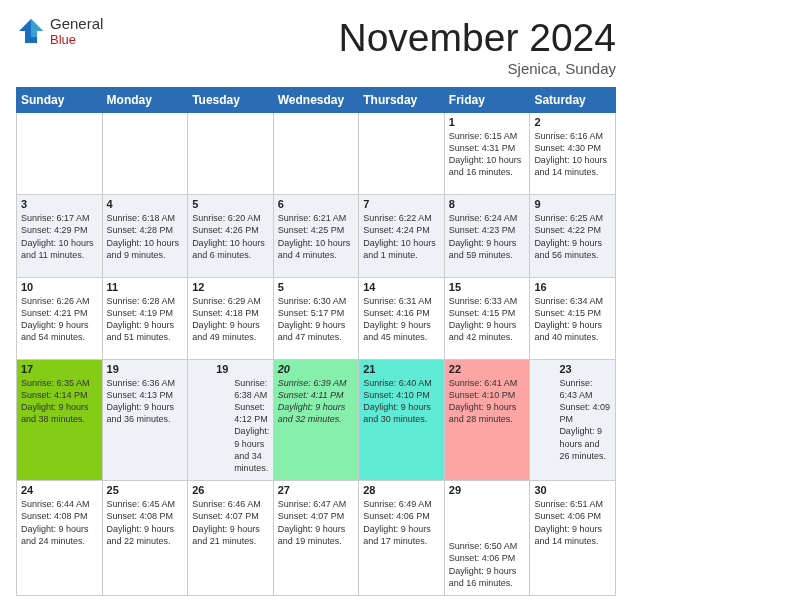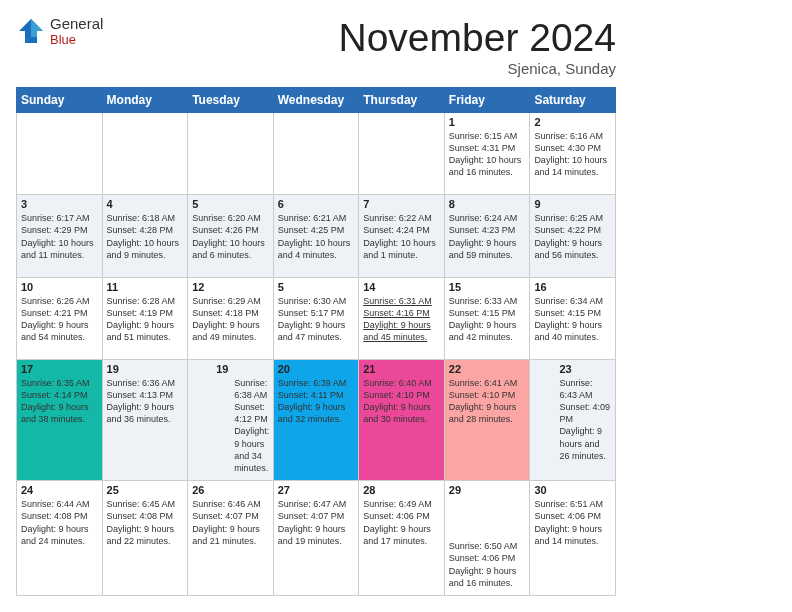--- a/index.html
+++ b/index.html
@@ -218,63 +218,63 @@
 Daylight: 9 hours and 49 minutes.</div>
           </td>
           <td>
             <div class="day-num">5</div>
             <div class="day-info" style="white-space: pre-line;">Sunrise: 6:30 AM
 Sunset: 5:17 PM
 Daylight: 9 hours and 47 minutes.</div>
           </td>
           <td>
             <div class="day-num">14</div>
-            <div class="day-info" style="white-space: pre-line; text-decoration: underline;">Sunrise: 6:31 AM
+            <div class="day-info" style="white-space: pre-line;">Sunrise: 6:31 AM
 Sunset: 4:16 PM
 Daylight: 9 hours and 45 minutes.</div>
           </td>
           <td>
             <div class="day-num">15</div>
             <div class="day-info" style="white-space: pre-line;">Sunrise: 6:33 AM
 Sunset: 4:15 PM
 Daylight: 9 hours and 42 minutes.</div>
           </td>
           <td>
             <div class="day-num">16</div>
             <div class="day-info" style="white-space: pre-line;">Sunrise: 6:34 AM
 Sunset: 4:15 PM
 Daylight: 9 hours and 40 minutes.</div>
           </td>
         </tr>
         <tr style="background: rgb(238, 242, 247);">
-          <td style="background: #14b8a6; margin-left: 44px;">
+          <td style="background: #84cc16; margin-left: 44px;">
             <div class="day-num">17</div>
             <div class="day-info" style="white-space: pre-line;">Sunrise: 6:35 AM
 Sunset: 4:14 PM
 Daylight: 9 hours and 38 minutes.</div>
           </td>
           <td style="background: rgb(238, 242, 247);">
             <div class="day-num">19</div>
             <div class="day-info" style="white-space: pre-line;">Sunrise: 6:36 AM
 Sunset: 4:13 PM
 Daylight: 9 hours and 36 minutes.</div>
           </td>
           <td style="background: rgb(238, 242, 247); padding-left: 28px;">
             <div class="day-num">19</div>
             <div class="day-info" style="white-space: pre-line; margin-left: 18px;">Sunrise: 6:38 AM
 Sunset: 4:12 PM
 Daylight: 9 hours and 34 minutes.</div>
           </td>
-          <td style="background: #0ea5e9;">
+          <td style="background: #86efac; font-style: italic;">
             <div class="day-num">20</div>
             <div class="day-info" style="white-space: pre-line;">Sunrise: 6:39 AM
 Sunset: 4:11 PM
 Daylight: 9 hours and 32 minutes.</div>
           </td>
-          <td style="background: #ec4899;">
+          <td style="background: #5eead4;">
             <div class="day-num">21</div>
             <div class="day-info" style="white-space: pre-line;">Sunrise: 6:40 AM
 Sunset: 4:10 PM
 Daylight: 9 hours and 30 minutes.</div>
           </td>
           <td style="background: #fca5a5;">
             <div class="day-num">22</div>
             <div class="day-info" style="white-space: pre-line;">Sunrise: 6:41 AM
 Sunset: 4:10 PM
 Daylight: 9 hours and 28 minutes.</div>

